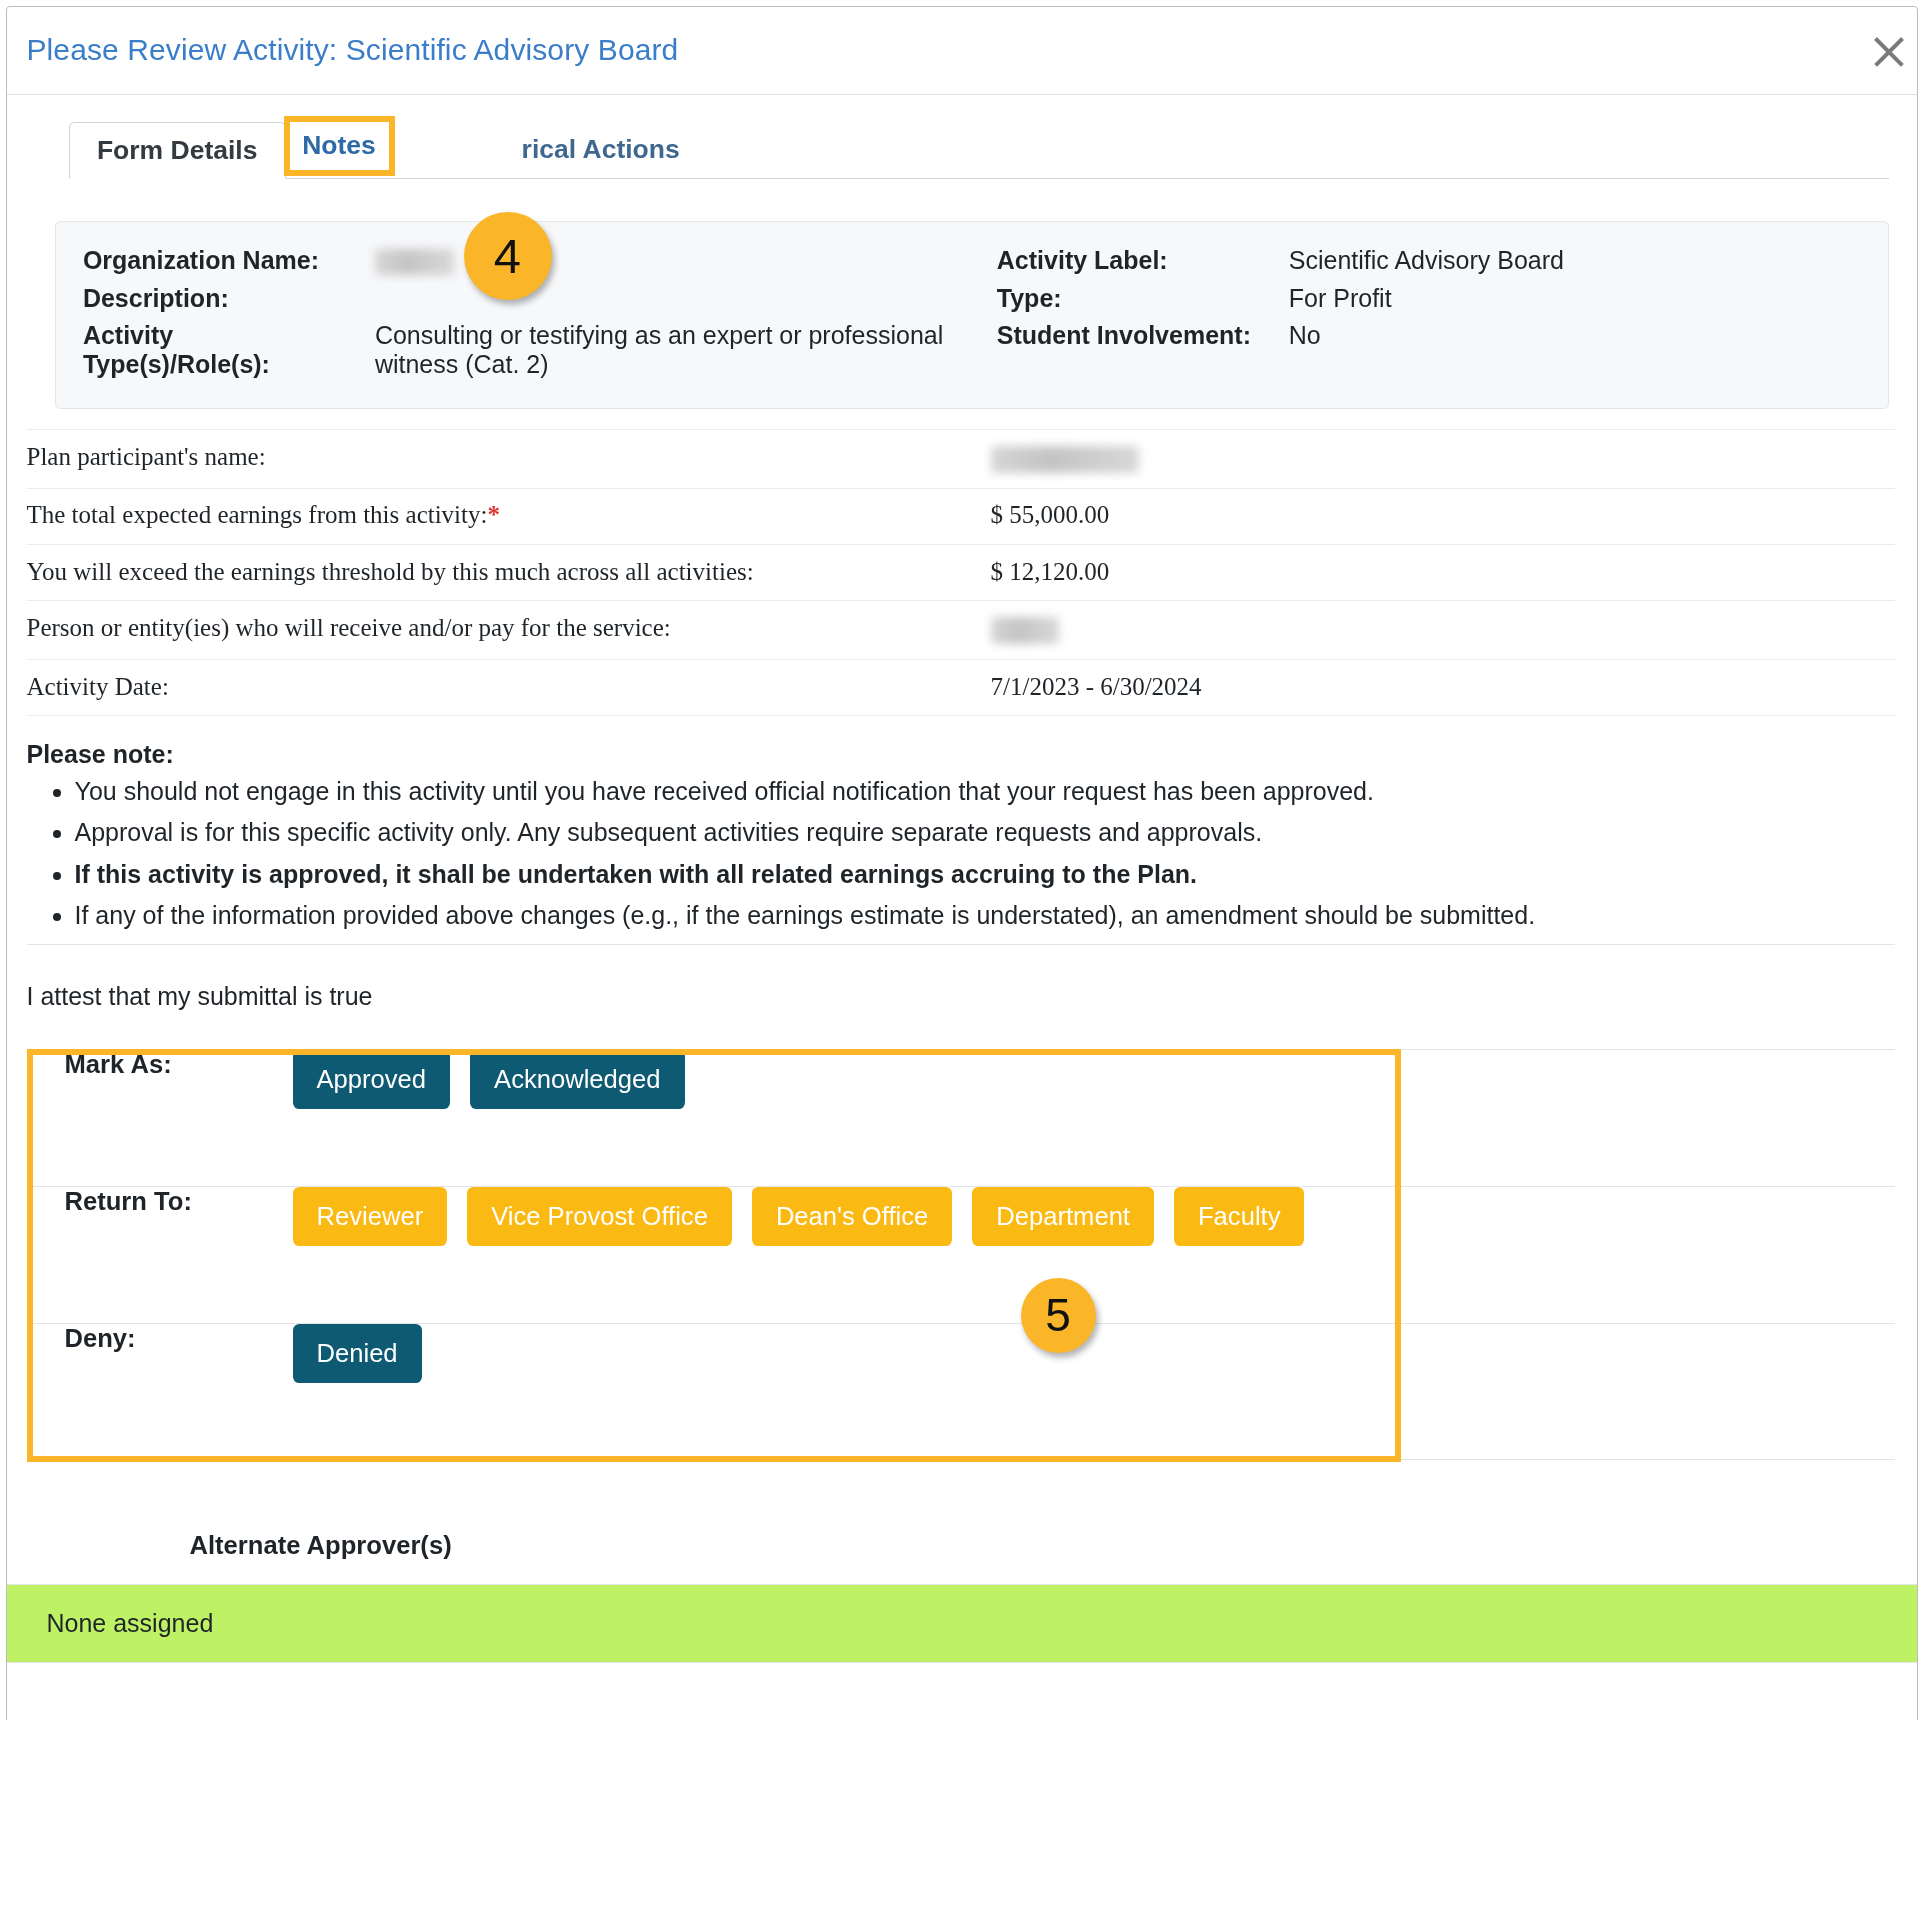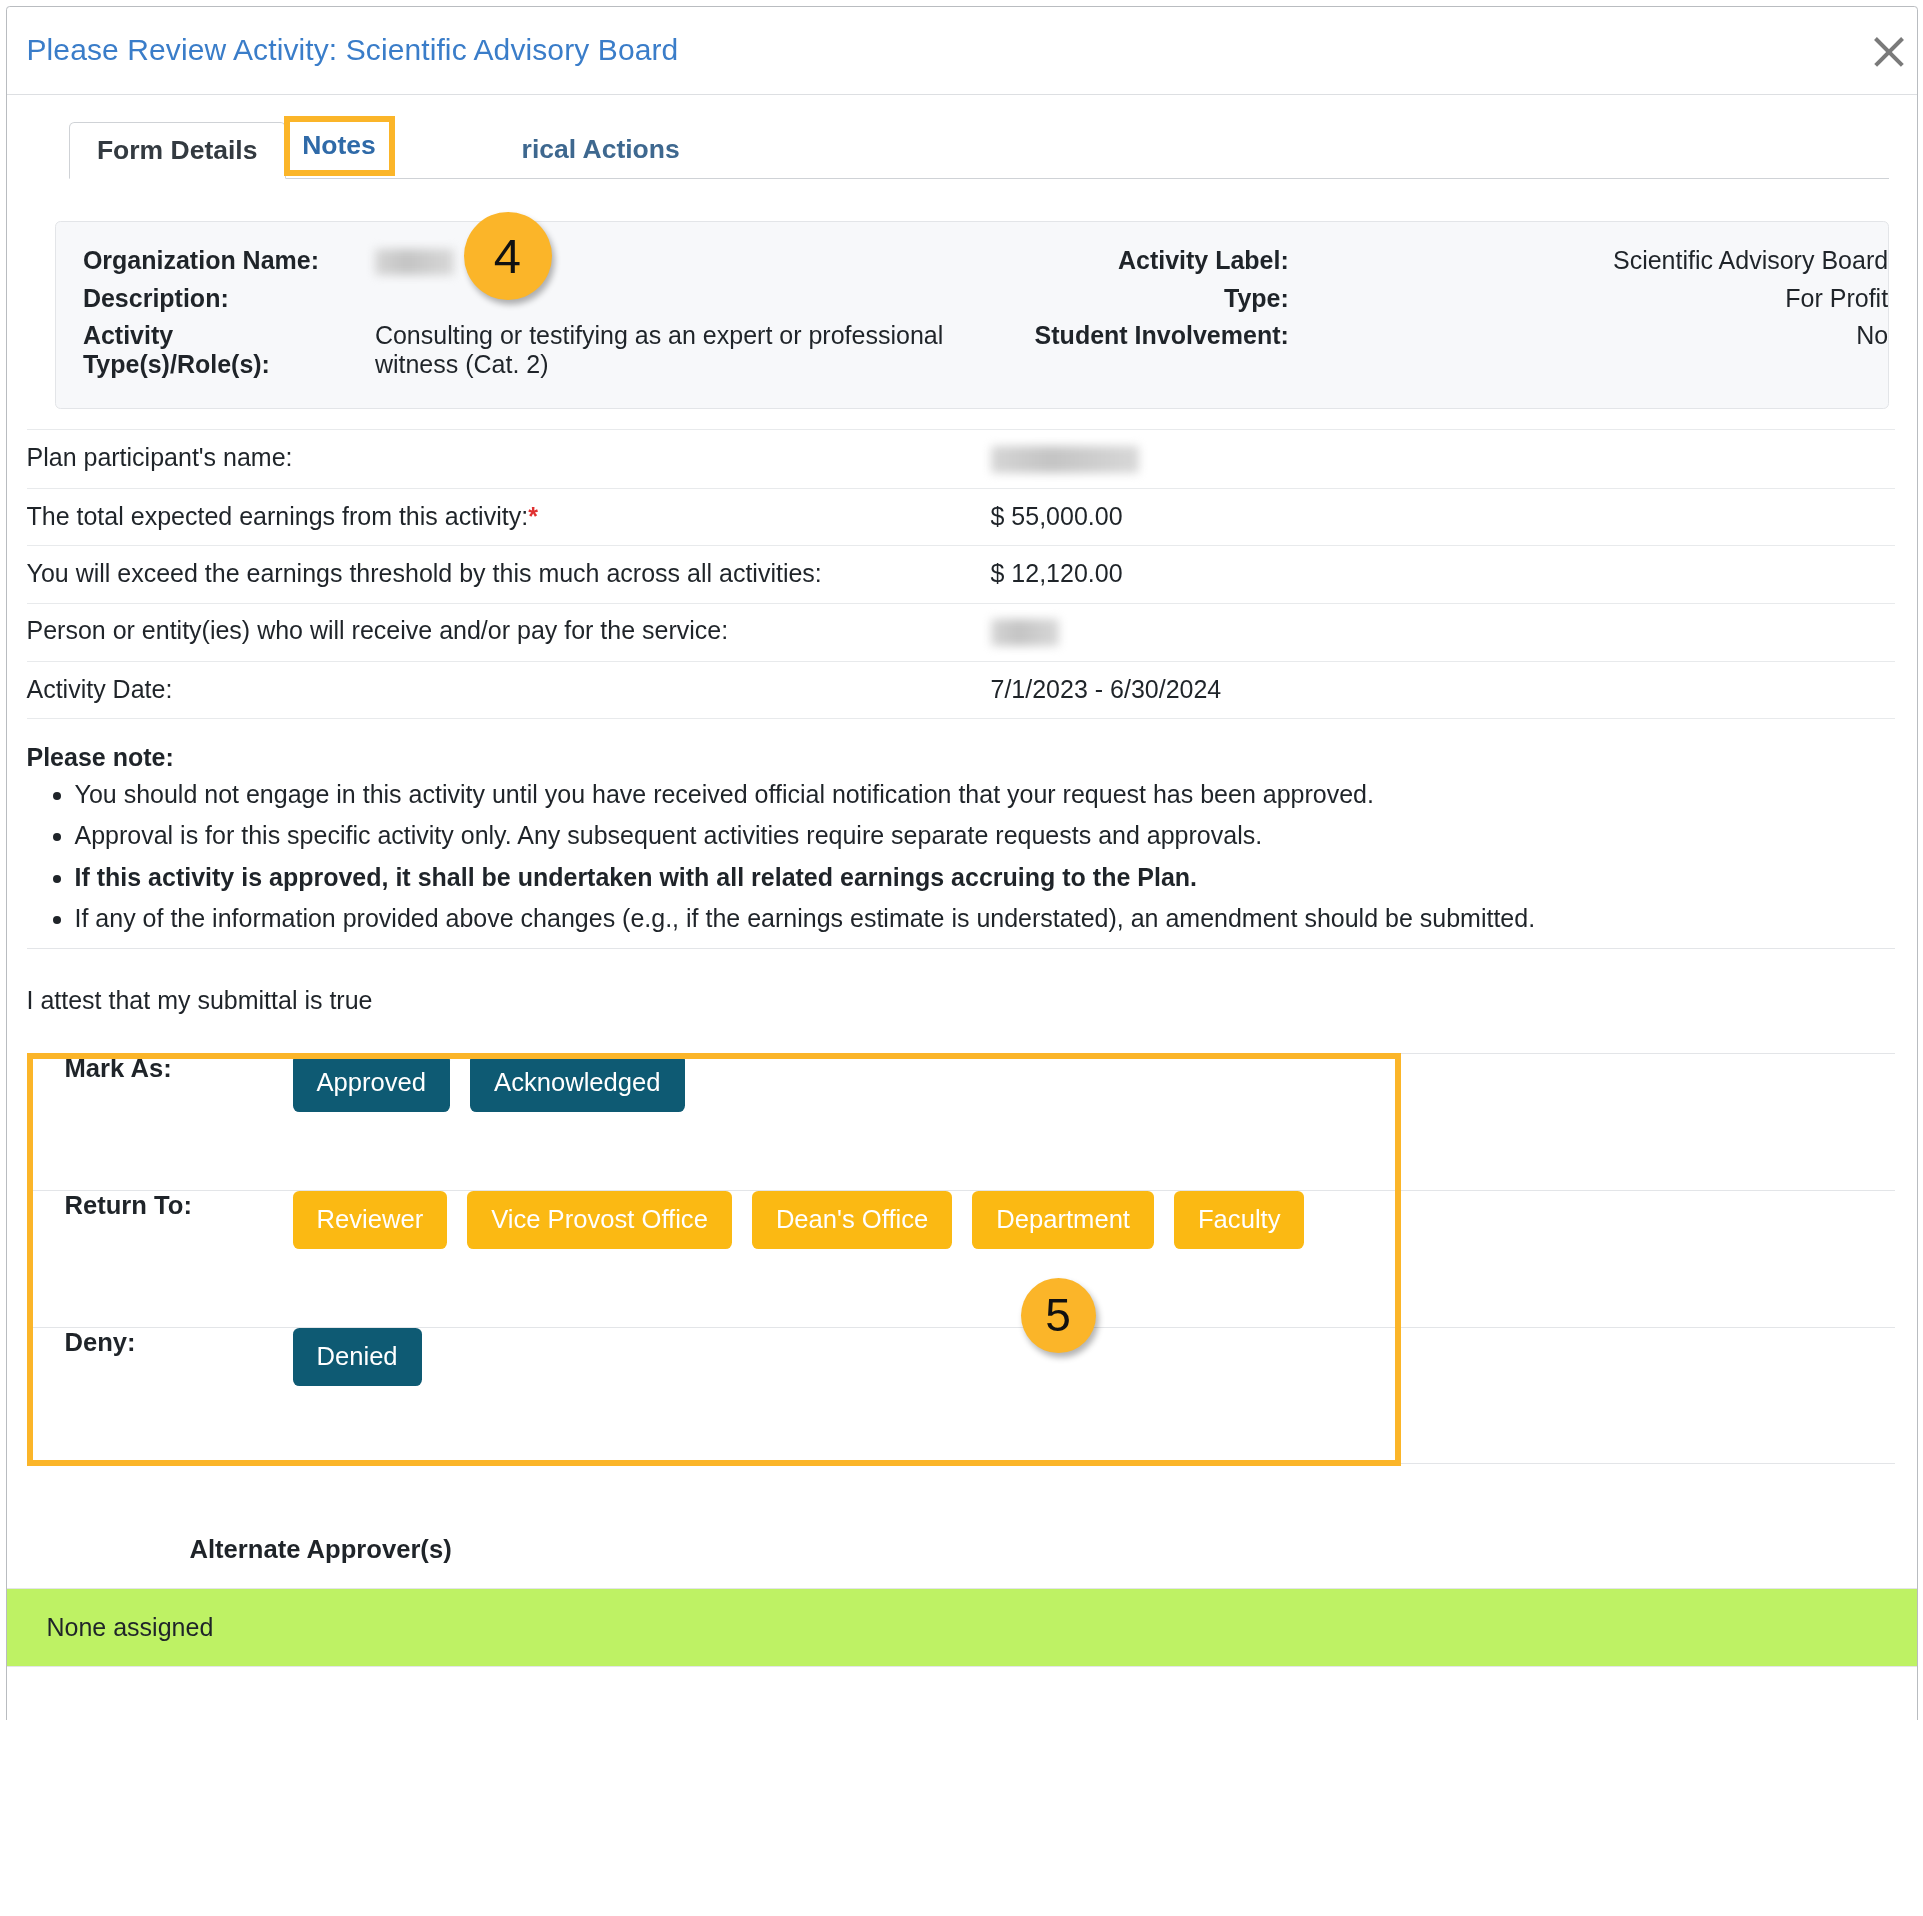--- a/index.html
+++ b/index.html
@@ -134,41 +134,41 @@
   .summary {
     margin: 42px 27.4px 0 48px;
     background: #f7f8fa;
     border: 0.9px solid #e3e5e8;
     border-radius: 5.5px;
     padding: 24px 0 27.4px 0;
     display: flex;
   }
   .summary-col { display: flex; }
   .summary-col.left  { width: 923px; padding-left: 27.4px; }
-  .summary-col.right { flex: 1; padding-left: 18.3px; text-align: right; }
+  .summary-col.right { flex: 1; padding-left: 18.3px; }
   .sum-labels { width: 292px; }
   .sum-values { flex: 1; }
   .sum-row {
     font-size: 25px;
     color: #1f2429;
     line-height: 1.14;
     min-height: 35px;
     margin-bottom: 2.7px;
   }
   .sum-labels .sum-row { font-weight: bold; }
   .blur-chip {
     display: inline-block;
     background: linear-gradient(90deg,#d6d6d6,#c4c4c4 40%,#d8d8d8);
     filter: blur(4.6px);
     border-radius: 2.7px;
     vertical-align: middle;
   }
 
   
-  .fields { margin: 20px 22px 0 20px; }
+  .fields { margin: 20px 22px 0 20px; font-family: Liberation Serif, serif; }
   .field-row {
     display: flex;
     align-items: flex-start;
     border-bottom: 0.9px solid #e8eaec;
     padding: 12.8px 0 14.6px 0;
     min-height: 55px;
   }
   .field-row:first-child { border-top: 0.9px solid #e8eaec; }
   .field-label {
     width: 964px;

